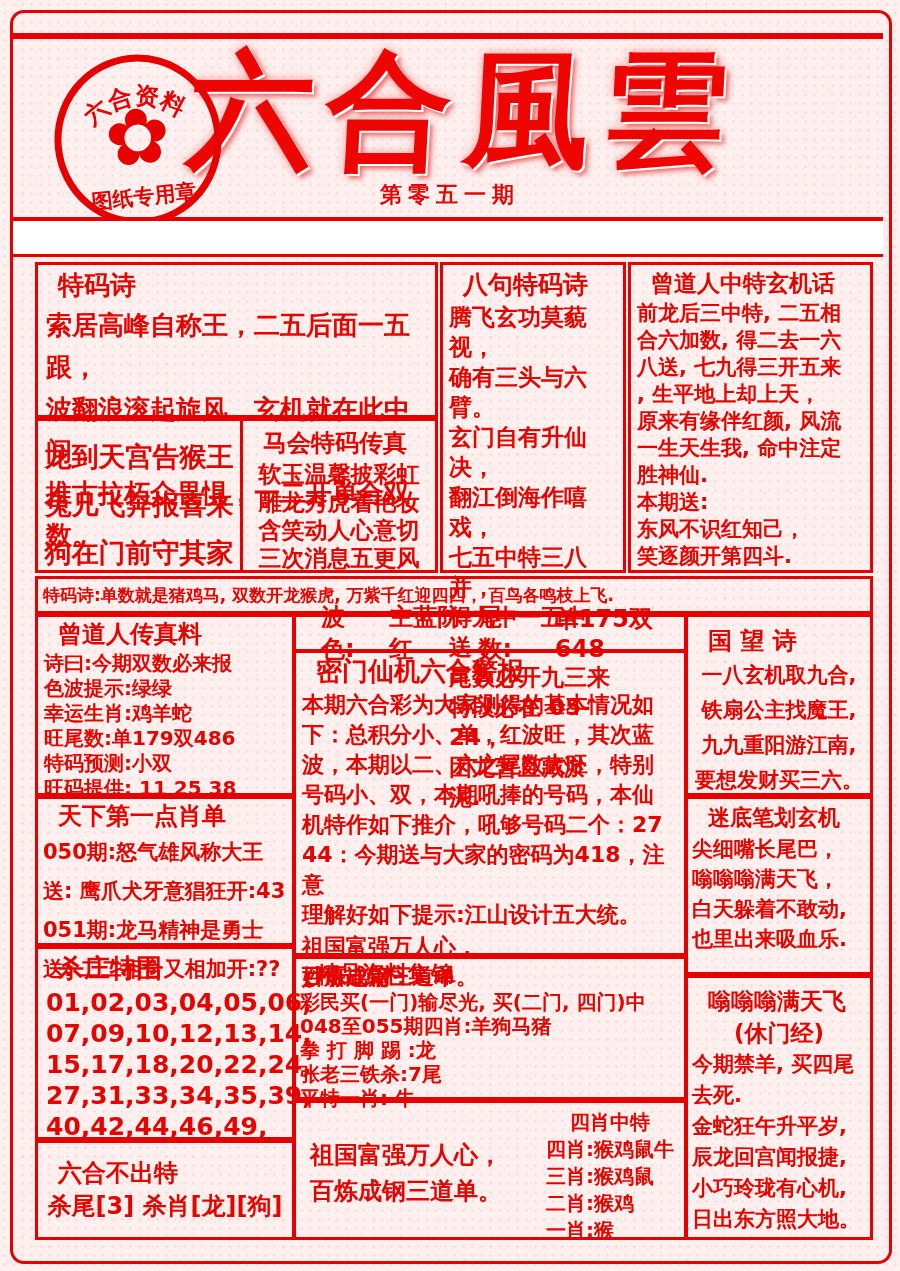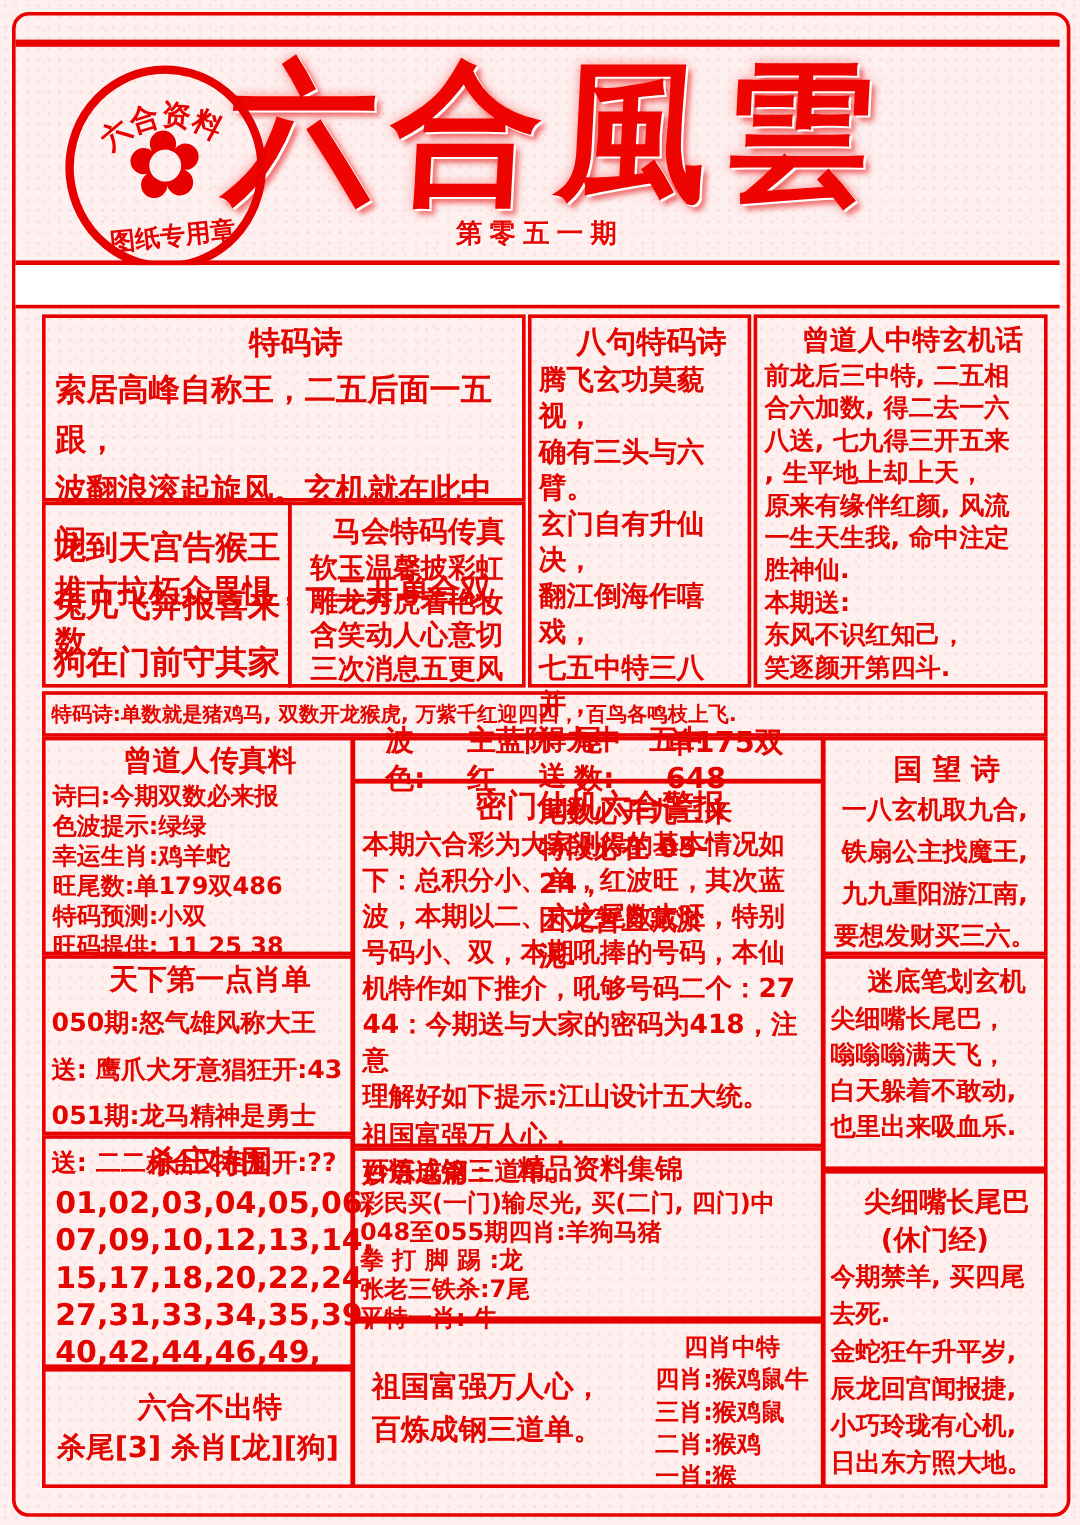--- a/index.html
+++ b/index.html
@@ -13,21 +13,21 @@
     background-size:9px 9px,13px 13px;
     background-position:0 0,4px 6px;
     color:#e30500;
   }
   .frame{position:absolute;left:10px;top:10px;width:876px;height:1248px;
     border:3px solid #e60000;border-radius:14px;}
   .hline{position:absolute;background:#e60000;}
   .whiteband{position:absolute;background:#ffffff;}
   .box{position:absolute;border:3px solid #e60000;box-sizing:border-box;
     font-weight:bold;color:#e30500;}
-  .box h3{margin:3px 0 1px 0;text-align:center;font-weight:bold;padding-left:20px;}
+  .box h3{margin:3px 0 1px 0;text-align:left;font-weight:bold;padding-left:20px;}
   .t{white-space:pre-line;}
   .stamp{position:absolute;left:52px;top:52px;width:172px;height:176px;
     transform:rotate(-6deg);}
   .title{position:absolute;left:188px;top:28px;width:640px;
     font-size:126px;font-weight:bold;color:#ee0400;letter-spacing:12px;
     text-shadow:2px 2px 0 #fff,5px 5px 4px rgba(225,0,0,.45),0 0 10px rgba(255,60,60,.5);
     transform:skewX(-3deg);white-space:nowrap;}
   .issue{position:absolute;left:0;top:180px;width:900px;text-align:center;
     font-size:22px;font-weight:bold;color:#e80400;letter-spacing:6px;
     text-shadow:1px 1px 0 #fff;}
@@ -204,21 +204,21 @@
 
 <div class="box" style="left:685px;top:796px;width:188px;height:179px;">
   <h3 style="font-size:22px;margin-top:4px;">迷底笔划玄机</h3>
   <div class="t" style="font-size:21px;line-height:30px;padding:0 4px;">尖细嘴长尾巴，
 嗡嗡嗡满天飞，
 白天躲着不敢动,
 也里出来吸血乐.</div>
 </div>
 
 <div class="box" style="left:685px;top:975px;width:188px;height:265px;">
-  <h3 style="font-size:23px;margin-top:8px;">尖细嘴长尾巴</h3>
+  <h3 style="font-size:23px;margin-top:8px;">嗡嗡嗡满天飞</h3>
   <div class="center" style="font-size:23px;">(休门经)</div>
   <div class="t" style="font-size:21px;line-height:31px;padding:0 4px;">今期禁羊, 买四尾
 去死.
 金蛇狂午升平岁,
 辰龙回宫闻报捷,
 小巧玲珑有心机,
 日出东方照大地。</div>
 </div>
 
 </body></html>

